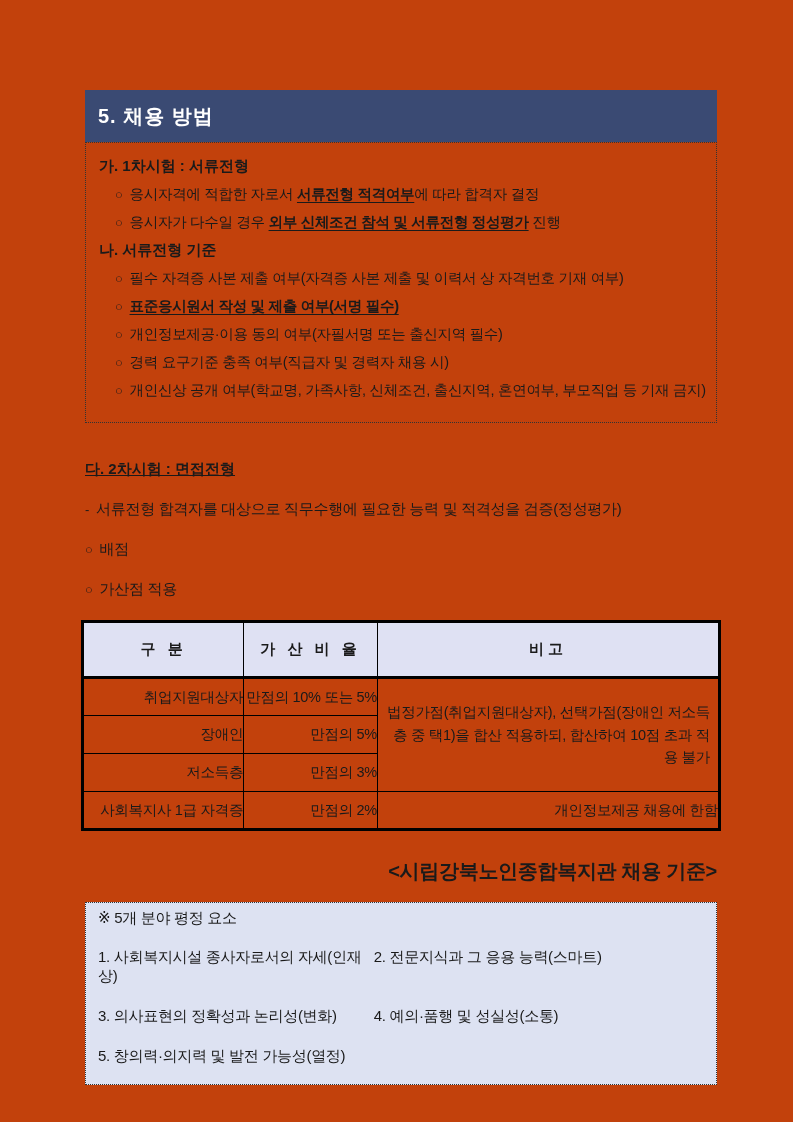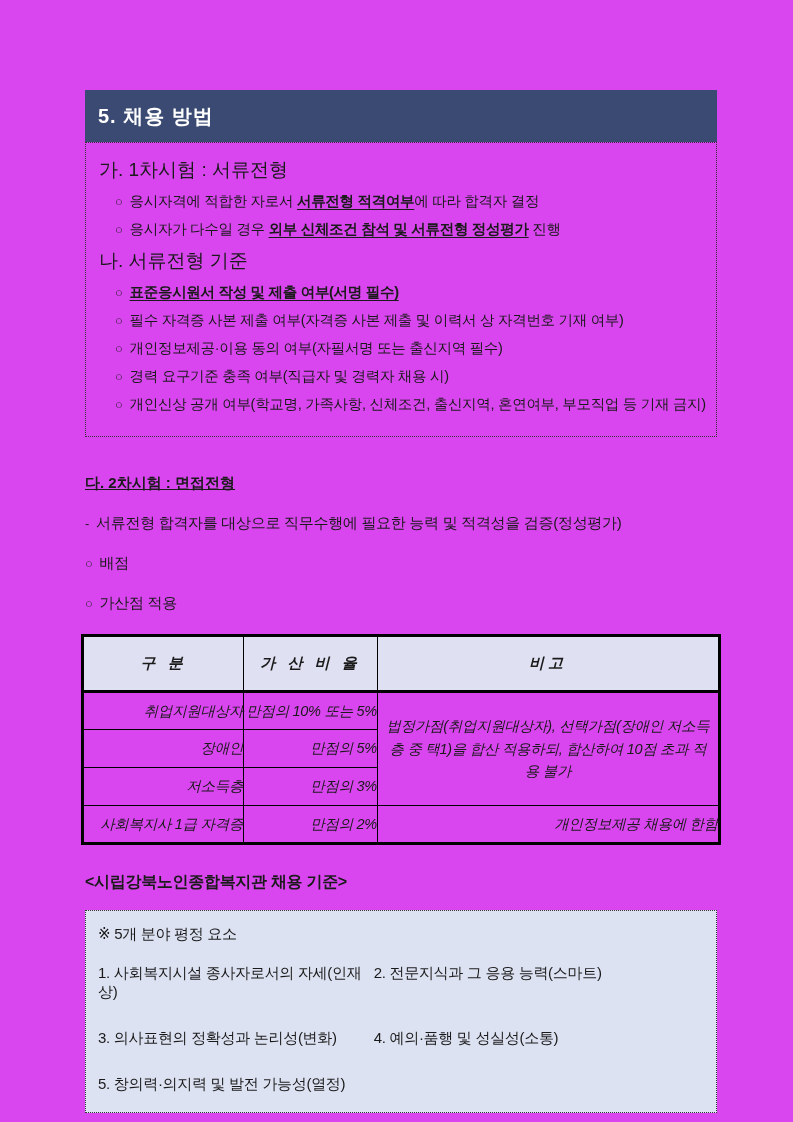--- a/index.html
+++ b/index.html
@@ -5,21 +5,21 @@
   * { margin: 0; padding: 0; box-sizing: border-box; }
   html, body { background: #ffffff; }
   body {
     font-family: "Liberation Sans", "DejaVu Sans", sans-serif;
     color: var(--text, #1a1a1a);
   }
   .page {
     position: relative;
     width: 793px;
     height: 1122px;
-    background: #d946ef;
+    background: #c2410c;
     overflow: hidden;
   }
   .content {
     position: absolute;
     left: 85px;
     top: 90px;
     width: 632px;
   }
 
   
@@ -35,22 +35,22 @@
     letter-spacing: 1px;
   }
 
   
   .dotted-box {
     border: 1px dotted var(--dotted-border, #333333);
     padding: 9px 13px 13px 13px;
     font-size: 14.5px;
   }
   .dotted-box .h {
-    font-weight: normal;
-    font-size: 19px;
+    font-weight: bold;
+    font-size: 15px;
     margin: 5px 0 6px 0;
   }
   .line {
     margin: 9px 16px;
     white-space: nowrap;
     letter-spacing: -0.3px;
   }
   .line .bullet { margin-right: 7px; font-size: 13px; }
   .emph {
     font-weight: bold;
@@ -65,21 +65,20 @@
 
   
   table.bonus {
     margin-top: 15px;
     width: 640px;
     margin-left: -4px;
     border-collapse: collapse;
     border: 3px solid var(--border-dark, #000000);
     font-size: 14.5px;
     table-layout: fixed;
-    font-style: italic;
   }
   table.bonus col.c1 { width: 25.3%; }
   table.bonus col.c2 { width: 21.0%; }
   table.bonus col.c3 { width: 53.7%; }
   table.bonus th {
     background: var(--table-header-bg, #dfe1f3);
     border: 1px solid var(--border-dark, #000000);
     border-bottom: 3px solid var(--border-dark, #000000);
     height: 56px;
     font-size: 15px;
@@ -89,46 +88,46 @@
     vertical-align: middle;
   }
   table.bonus td {
     border: 1px solid var(--border-dark, #000000);
     height: 38px;
     text-align: right;
     vertical-align: middle;
     letter-spacing: -0.3px;
   }
   table.bonus td.note-cell {
-    text-align: center;
+    text-align: right;
     padding: 4px 8px;
     line-height: 1.55;
   }
 
   
   .criteria-title {
     margin-top: 27px;
-    text-align: left;
-    font-weight: bold;
-    font-size: 16px;
+    text-align: right;
+    font-weight: bold;
+    font-size: 20px;
     letter-spacing: -0.3px;
   }
   .panel {
     margin-top: 17px;
     background: var(--panel-bg, #dde2f2);
     border: 1px dotted var(--dotted-border, #333333);
-    padding: 8px 12px 18px 12px;
+    padding: 0 12px 18px 12px;
     font-size: 15px;
     letter-spacing: -0.3px;
   }
   .panel .panel-heading { margin: 6px 0 20px 0; }
   .panel .grid {
     display: grid;
     grid-template-columns: 45.5% 54.5%;
-    row-gap: 27px;
+    row-gap: 21px;
   }
 </style>
 </head>
 <body>
 
 <div class="page">
   <div class="content">
 
     <div class="banner">
       <span>5. 채용 방법</span>
@@ -136,23 +135,23 @@
 
     <div class="dotted-box">
       <p class="h">가. 1차시험 : 서류전형</p>
 
       <p class="line"><span class="bullet">○</span><span>응시자격에 적합한 자로서 </span><span class="emph">서류전형 적격여부</span><span>에 따라 합격자 결정</span></p>
 
       <p class="line"><span class="bullet">○</span><span>응시자가 다수일 경우 </span><span class="emph">외부 신체조건 참석 및 서류전형 정성평가</span><span> 진행</span></p>
 
       <p class="h">나. 서류전형 기준</p>
 
+      <p class="line"><span class="bullet">○</span><span>필수 자격증 사본 제출 여부(자격증 사본 제출 및 이력서 상 자격번호 기재 여부)</span></p>
+
       <p class="line"><span class="bullet">○</span><span></span><span class="emph">표준응시원서 작성 및 제출 여부(서명 필수)</span><span></span></p>
-
-      <p class="line"><span class="bullet">○</span><span>필수 자격증 사본 제출 여부(자격증 사본 제출 및 이력서 상 자격번호 기재 여부)</span></p>
 
       <p class="line"><span class="bullet">○</span><span>개인정보제공·이용 동의 여부(자필서명 또는 출신지역 필수)</span></p>
 
       <p class="line"><span class="bullet">○</span><span>경력 요구기준 충족 여부(직급자 및 경력자 채용 시)</span></p>
 
       <p class="line"><span class="bullet">○</span><span>개인신상 공개 여부(학교명, 가족사항, 신체조건, 출신지역, 혼연여부, 부모직업 등 기재 금지)</span></p>
     </div>
 
     <div class="second-exam">
       <p class="h">다. 2차시험 : 면접전형</p>

